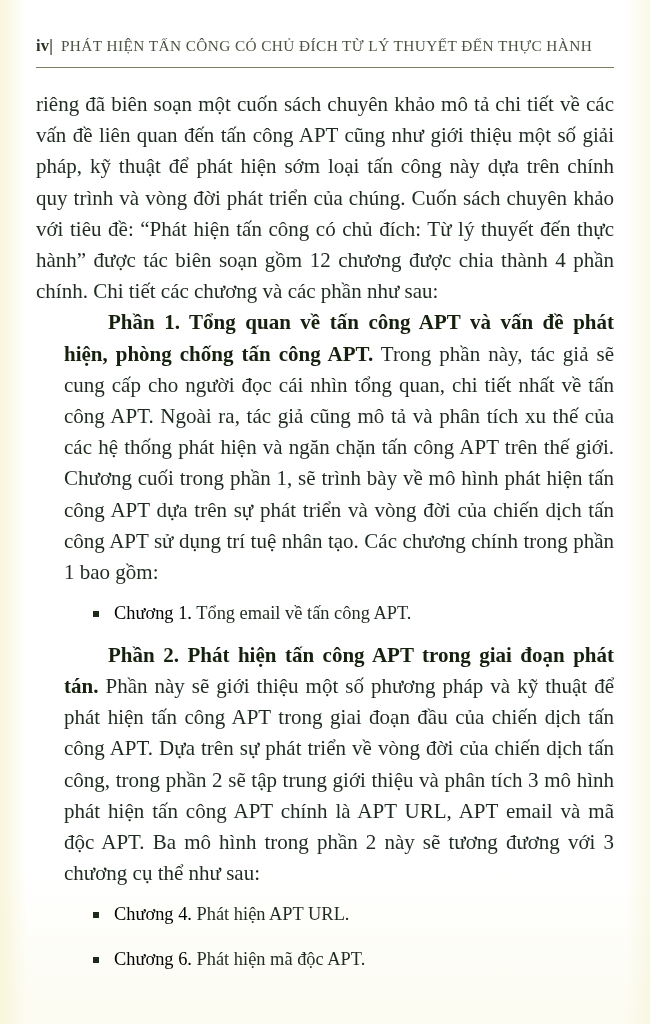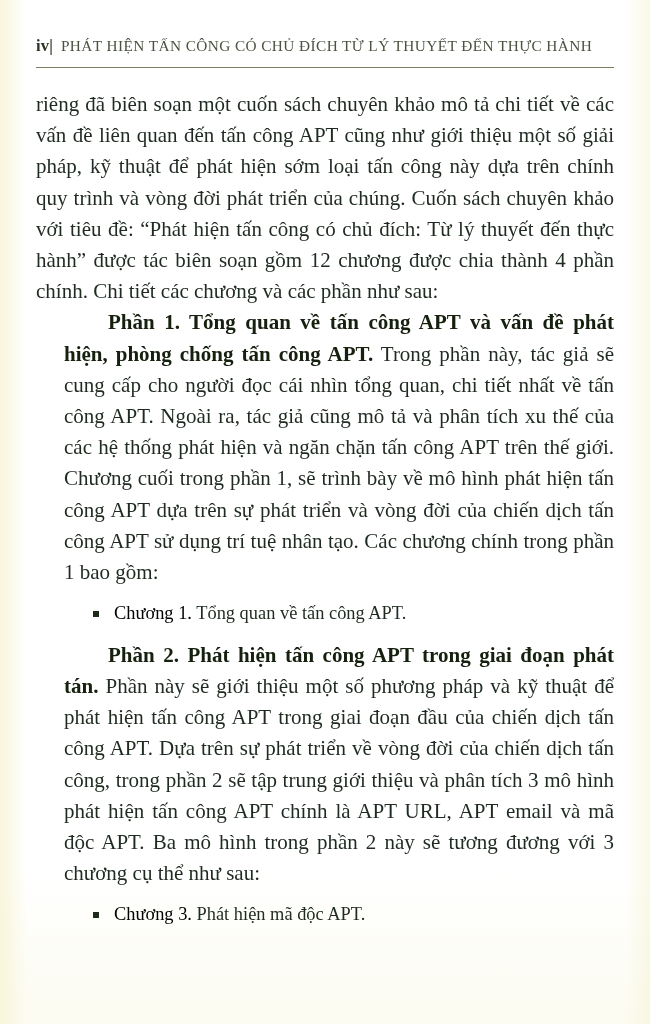--- a/index.html
+++ b/index.html
@@ -149,29 +149,33 @@
 
     <p class="para">riêng đã biên soạn một cuốn sách chuyên khảo mô tả chi tiết về các vấn đề liên quan đến tấn công APT cũng như giới thiệu một số giải pháp, kỹ thuật để phát hiện sớm loại tấn công này dựa trên chính quy trình và vòng đời phát triển của chúng. Cuốn sách chuyên khảo với tiêu đề: “Phát hiện tấn công có chủ đích: Từ lý thuyết đến thực hành” được tác biên soạn gồm 12 chương được chia thành 4 phần chính. Chi tiết các chương và các phần như sau:</p>
 
     <p class="para indent">
       <span class="lead">Phần 1. Tổng quan về tấn công APT và vấn đề phát hiện, phòng chống tấn công APT.</span><span> Trong phần này, tác giả sẽ cung cấp cho người đọc cái nhìn tổng quan, chi tiết nhất về tấn công APT. Ngoài ra, tác giả cũng mô tả và phân tích xu thế của các hệ thống phát hiện và ngăn chặn tấn công APT trên thế giới. Chương cuối trong phần 1, sẽ trình bày về mô hình phát hiện tấn công APT dựa trên sự phát triển và vòng đời của chiến dịch tấn công APT sử dụng trí tuệ nhân tạo. Các chương chính trong phần 1 bao gồm:</span>
     </p>
 
     <ul class="chapter-list list-gap-top">
       <li>
         <span class="sq"></span>
-        <span class="chap">Chương 1.</span><span> Tổng quan về tấn công APT.</span>
+        <span class="chap">Chương 1.</span><span> Tổng email về tấn công APT.</span>
       </li>
     </ul>
 
     <p class="para indent para-after-list">
       <span class="lead">Phần 2. Phát hiện tấn công APT trong giai đoạn phát tán.</span><span> Phần này sẽ giới thiệu một số phương pháp và kỹ thuật để phát hiện tấn công APT trong giai đoạn đầu của chiến dịch tấn công APT. Dựa trên sự phát triển về vòng đời của chiến dịch tấn công, trong phần 2 sẽ tập trung giới thiệu và phân tích 3 mô hình phát hiện tấn công APT chính là APT URL, APT email và mã độc APT. Ba mô hình trong phần 2 này sẽ tương đương với 3 chương cụ thể như sau:</span>
     </p>
 
     <ul class="chapter-list list-gap-top">
       <li>
         <span class="sq"></span>
-        <span class="chap">Chương 3.</span><span> Phát hiện mã độc APT.</span>
+        <span class="chap">Chương 4.</span><span> Phát hiện APT URL.</span>
+      </li>
+      <li>
+        <span class="sq"></span>
+        <span class="chap">Chương 6.</span><span> Phát hiện mã độc APT.</span>
       </li>
     </ul>
 
   </div>
 </div>
 
 </body></html>

